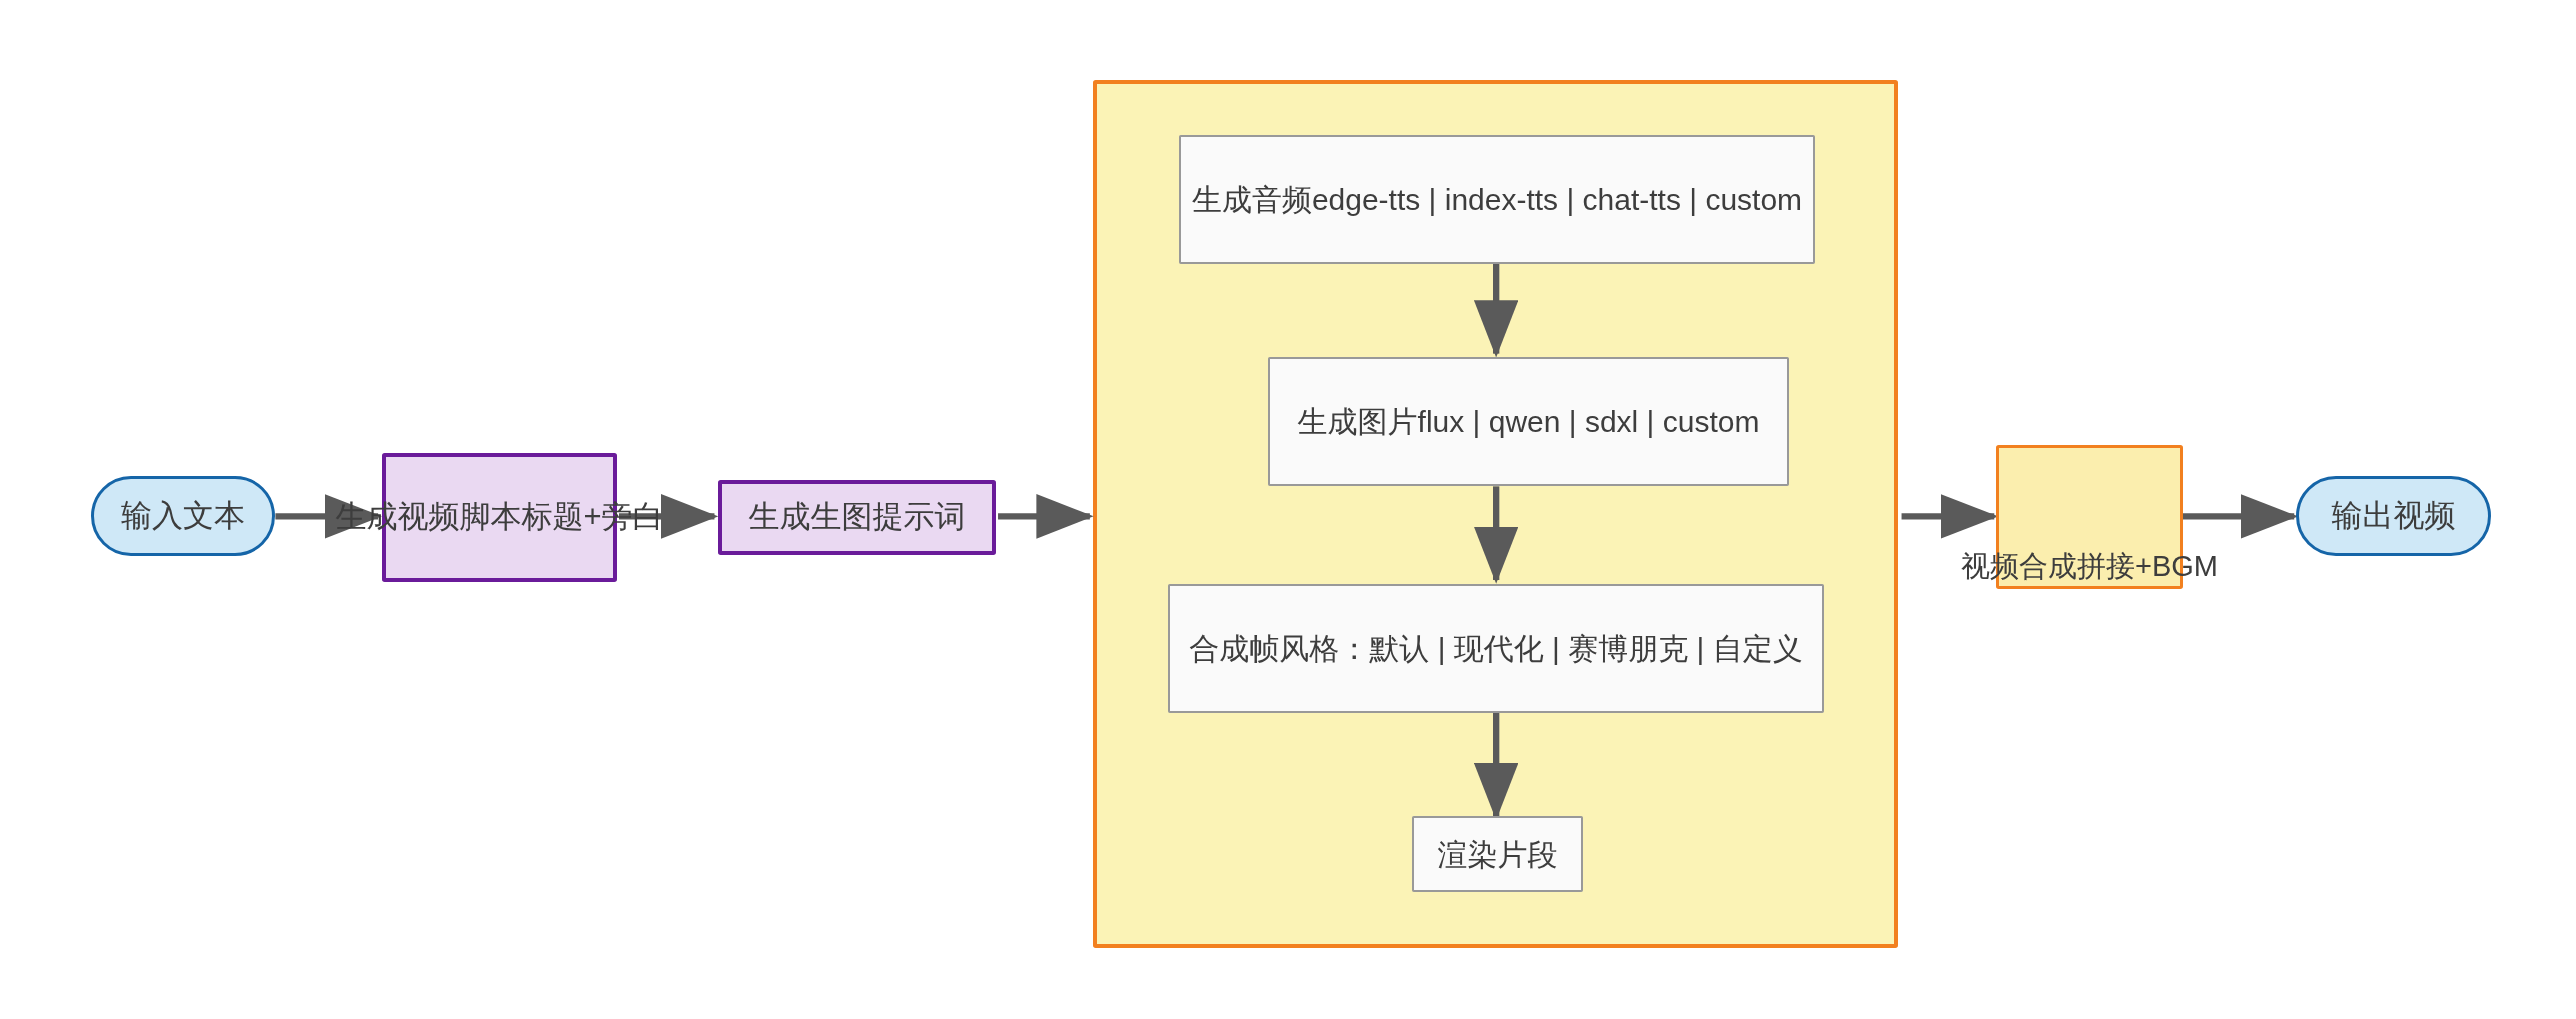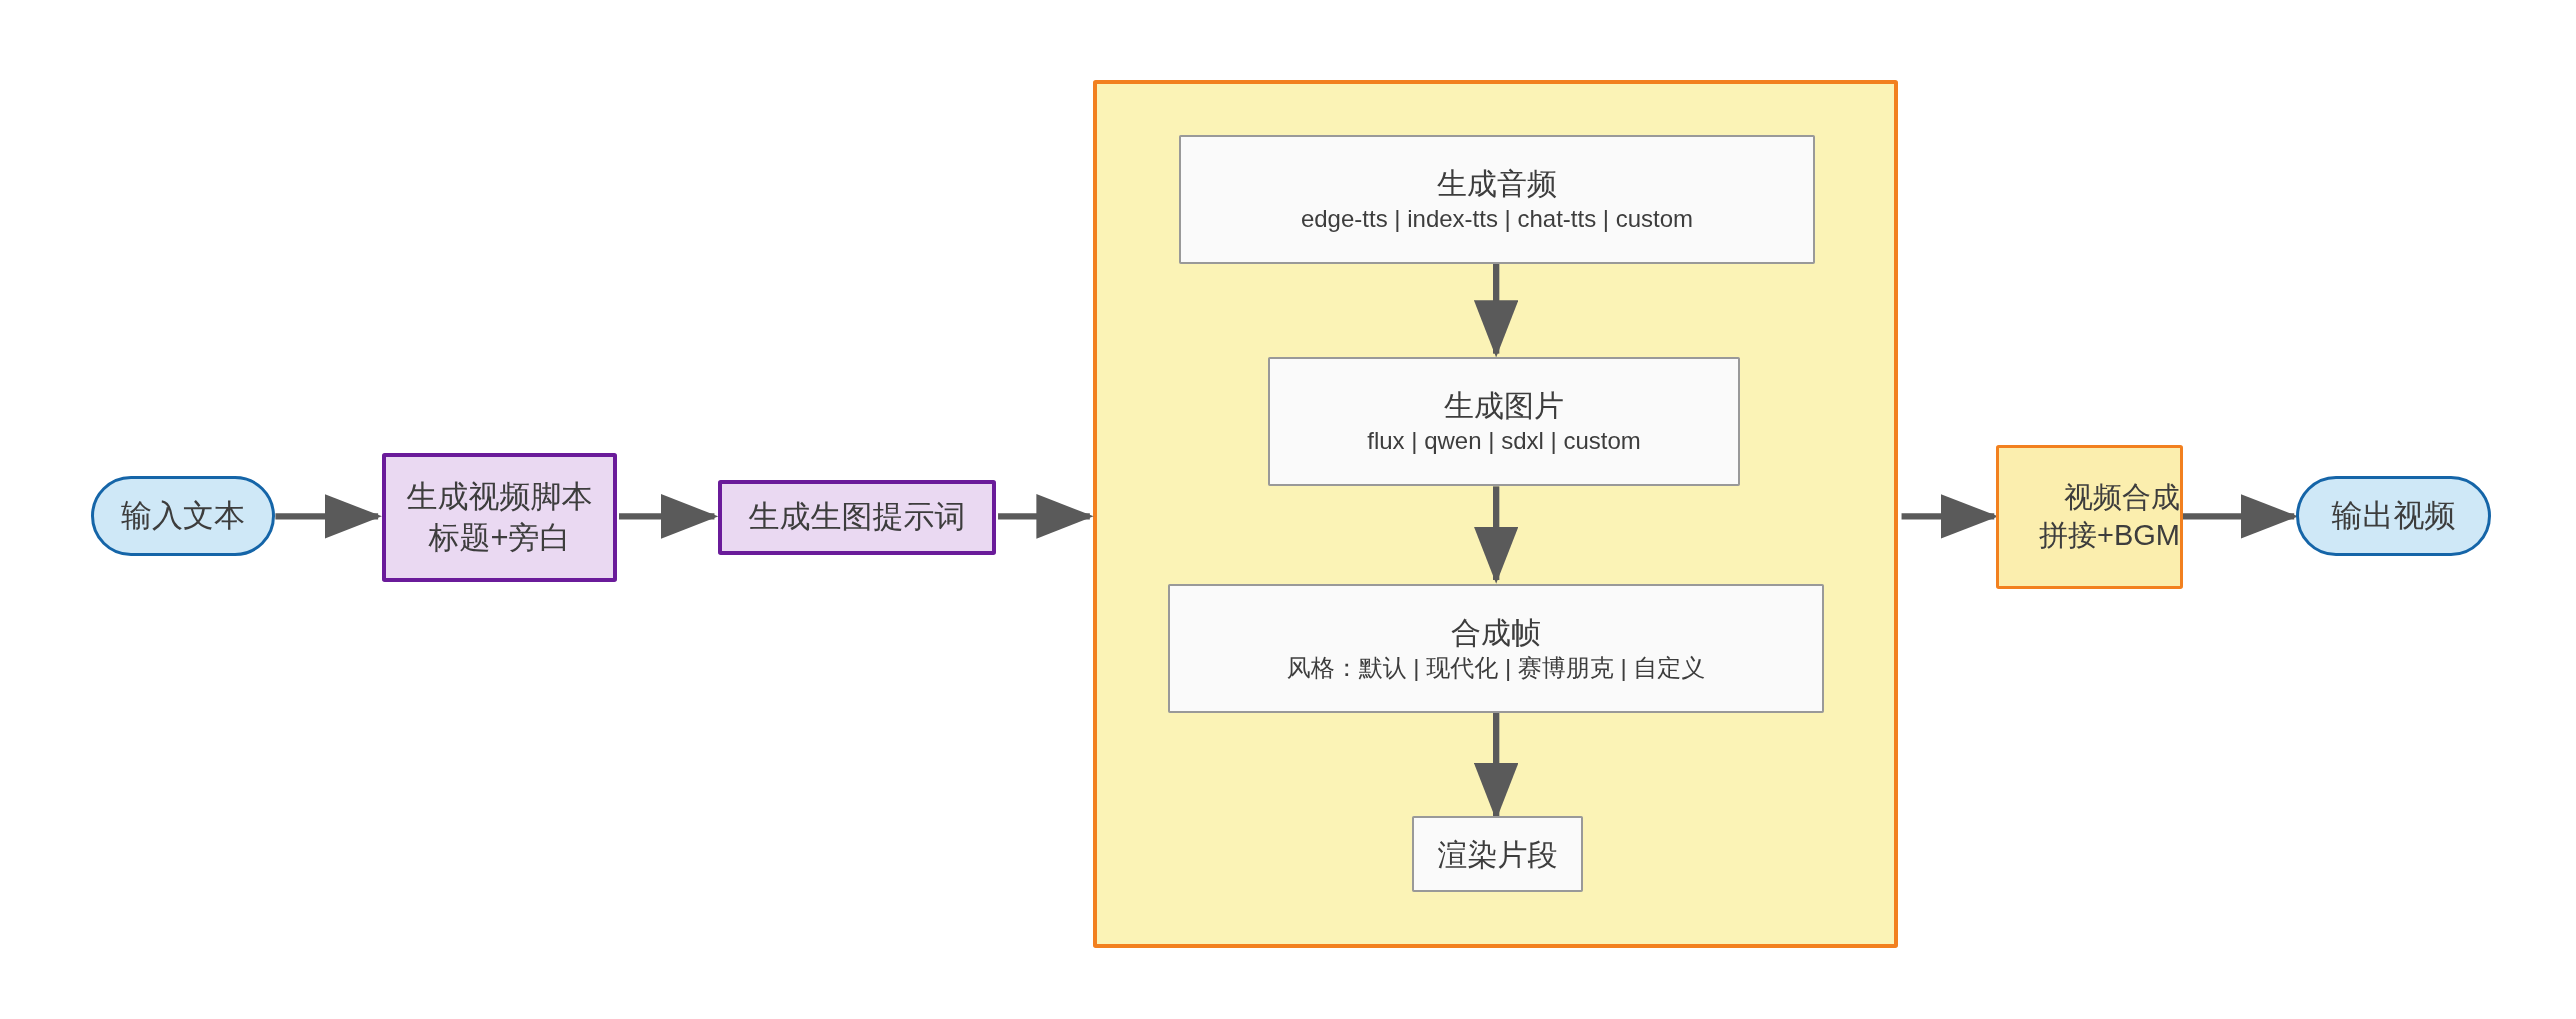--- a/index.html
+++ b/index.html
@@ -27,21 +27,20 @@
     left: 0; top: 0;
     width: 2576px;
     height: 1020px;
     pointer-events: none;
     z-index: 5;
   }
   .node {
     position: absolute;
     box-sizing: border-box;
     display: flex;
-    flex-direction: column;
     align-items: center;
     justify-content: center;
     text-align: center;
     color: #3d3d3d;
     z-index: 10;
   }
   .node .line {
     display: block;
     white-space: nowrap;
     line-height: 1.30;
@@ -83,21 +82,21 @@
 
   
   .plain {
     background: #fafafa;
     border: 2.7px solid #999999;
     border-radius: 1.8px;
     font-size: 30px;
     z-index: 10;
   }
   .plain .sub {
-    font-size: 24px;
+    font-size: 30px;
   }
 </style>
 </head>
 <body>
 
 <div id="canvas">
 
   <div id="subgraph-container" style="left:1093px; top:80px; width:805px; height:868px;"></div>
 
   <svg id="edges" viewBox="0 0 2834 1122" xmlns="http://www.w3.org/2000/svg">
@@ -135,21 +134,21 @@
 
   <div class="node purple" style="left:718px; top:480px; width:278px; height:75px;align-items:center;">
     <span class="line">生成生图提示词</span>
   </div>
 
   <div class="node plain" style="left:1179px; top:135px; width:636px; height:129px;">
     <span class="line">生成音频</span>
     <span class="line sub">edge-tts | index-tts | chat-tts | custom</span>
   </div>
 
-  <div class="node plain" style="left:1268px; top:357px; width:472px; height:129px;">
+  <div class="node plain" style="left:1268px; top:357px; width:521px; height:129px;">
     <span class="line">生成图片</span>
     <span class="line sub">flux | qwen | sdxl | custom</span>
   </div>
 
   <div class="node plain" style="left:1168px; top:584px; width:656px; height:129px;">
     <span class="line">合成帧</span>
     <span class="line sub">风格：默认 | 现代化 | 赛博朋克 | 自定义</span>
   </div>
 
   <div class="node plain" style="left:1412px; top:816px; width:171px; height:76px;">

